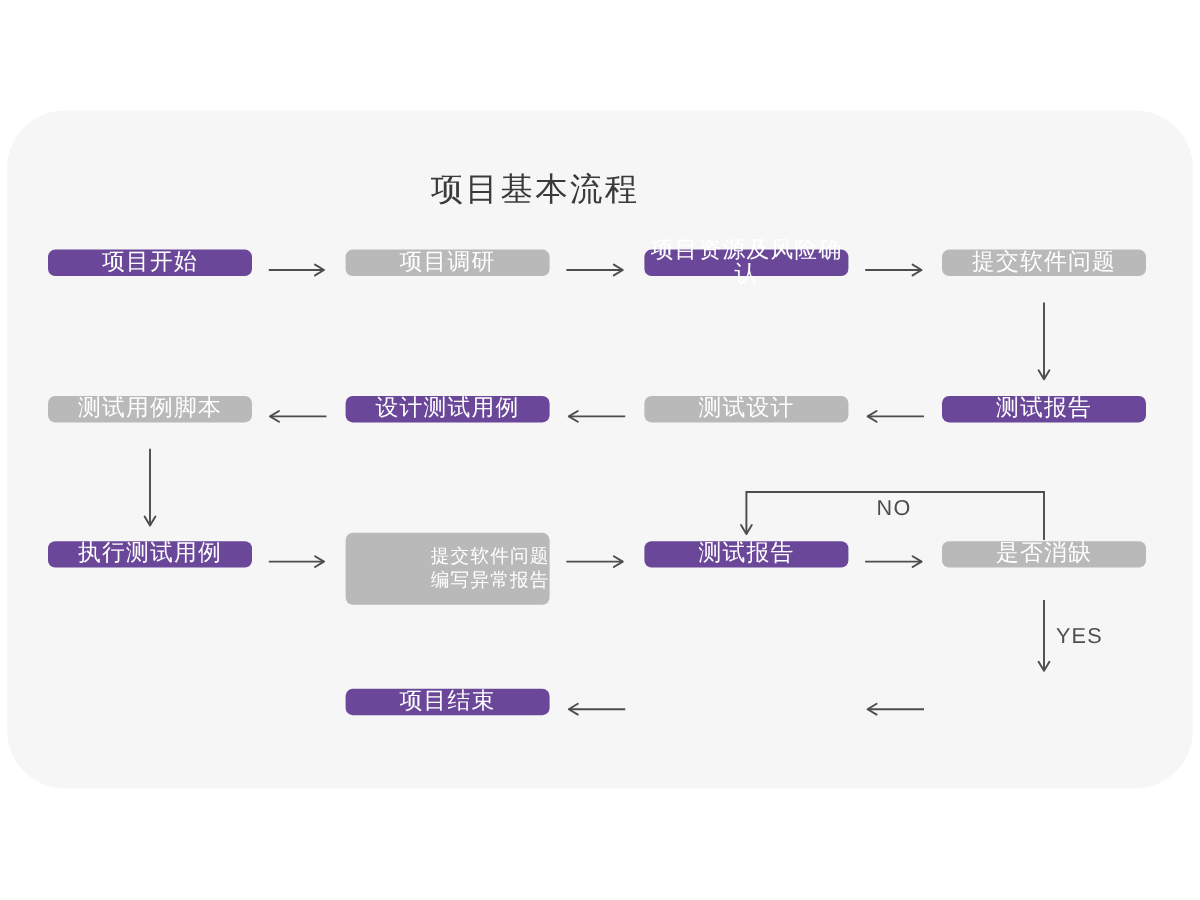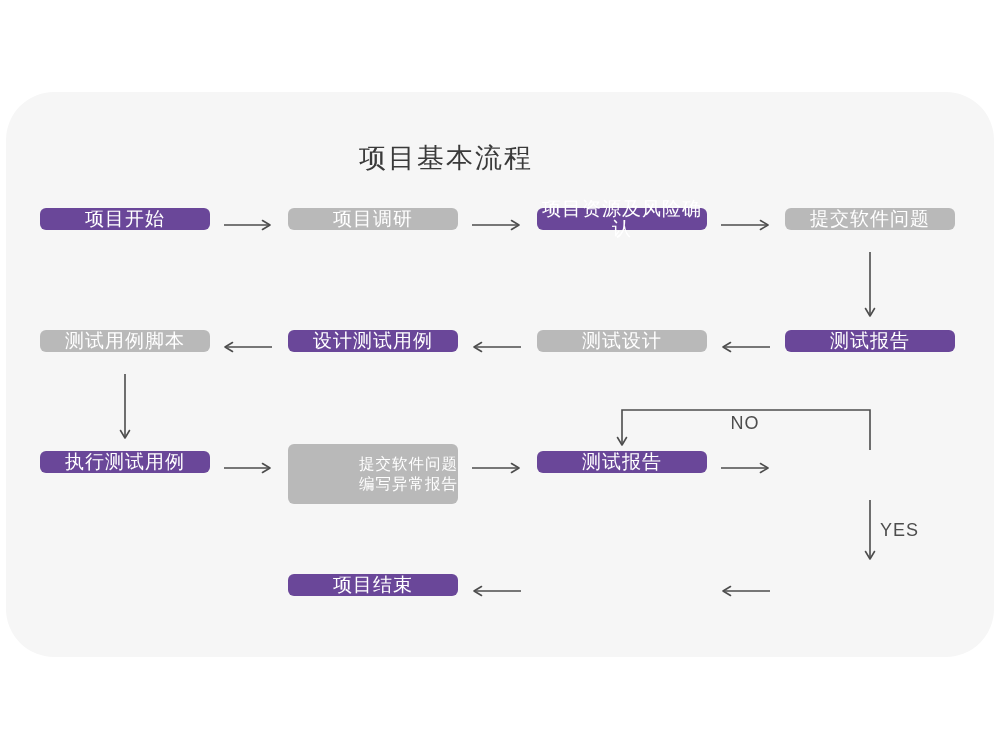--- a/index.html
+++ b/index.html
@@ -43,20 +43,21 @@
   <div class="node purple c2 r2">设计测试用例</div>
   <div class="node gray   c3 r2">测试设计</div>
   <div class="node purple c4 r2">测试报告</div>
 
   <div class="node purple c1 r3">执行测试用例</div>
   <div class="node gray c2 tall">
     <span>提交软件问题</span>
     <span>编写异常报告</span>
   </div>
   <div class="node purple c3 r3">测试报告</div>
+  <div class="node gray   c4 r3">是否消缺</div>
 
   <div class="node purple c2 r4">项目结束</div>
 
   <span class="branch-label label-no">NO</span>
   <span class="branch-label label-yes">YES</span>
 
   <svg class="arrows" width="1000" height="750" viewBox="0 0 1000 750" aria-hidden="true">
     <defs>
       <marker id="ah" markerWidth="14" markerHeight="14" refX="9.5" refY="6" orient="auto" markerUnits="userSpaceOnUse">
         <path d="M2,1.5 L9.5,6 L2,10.5"></path>

